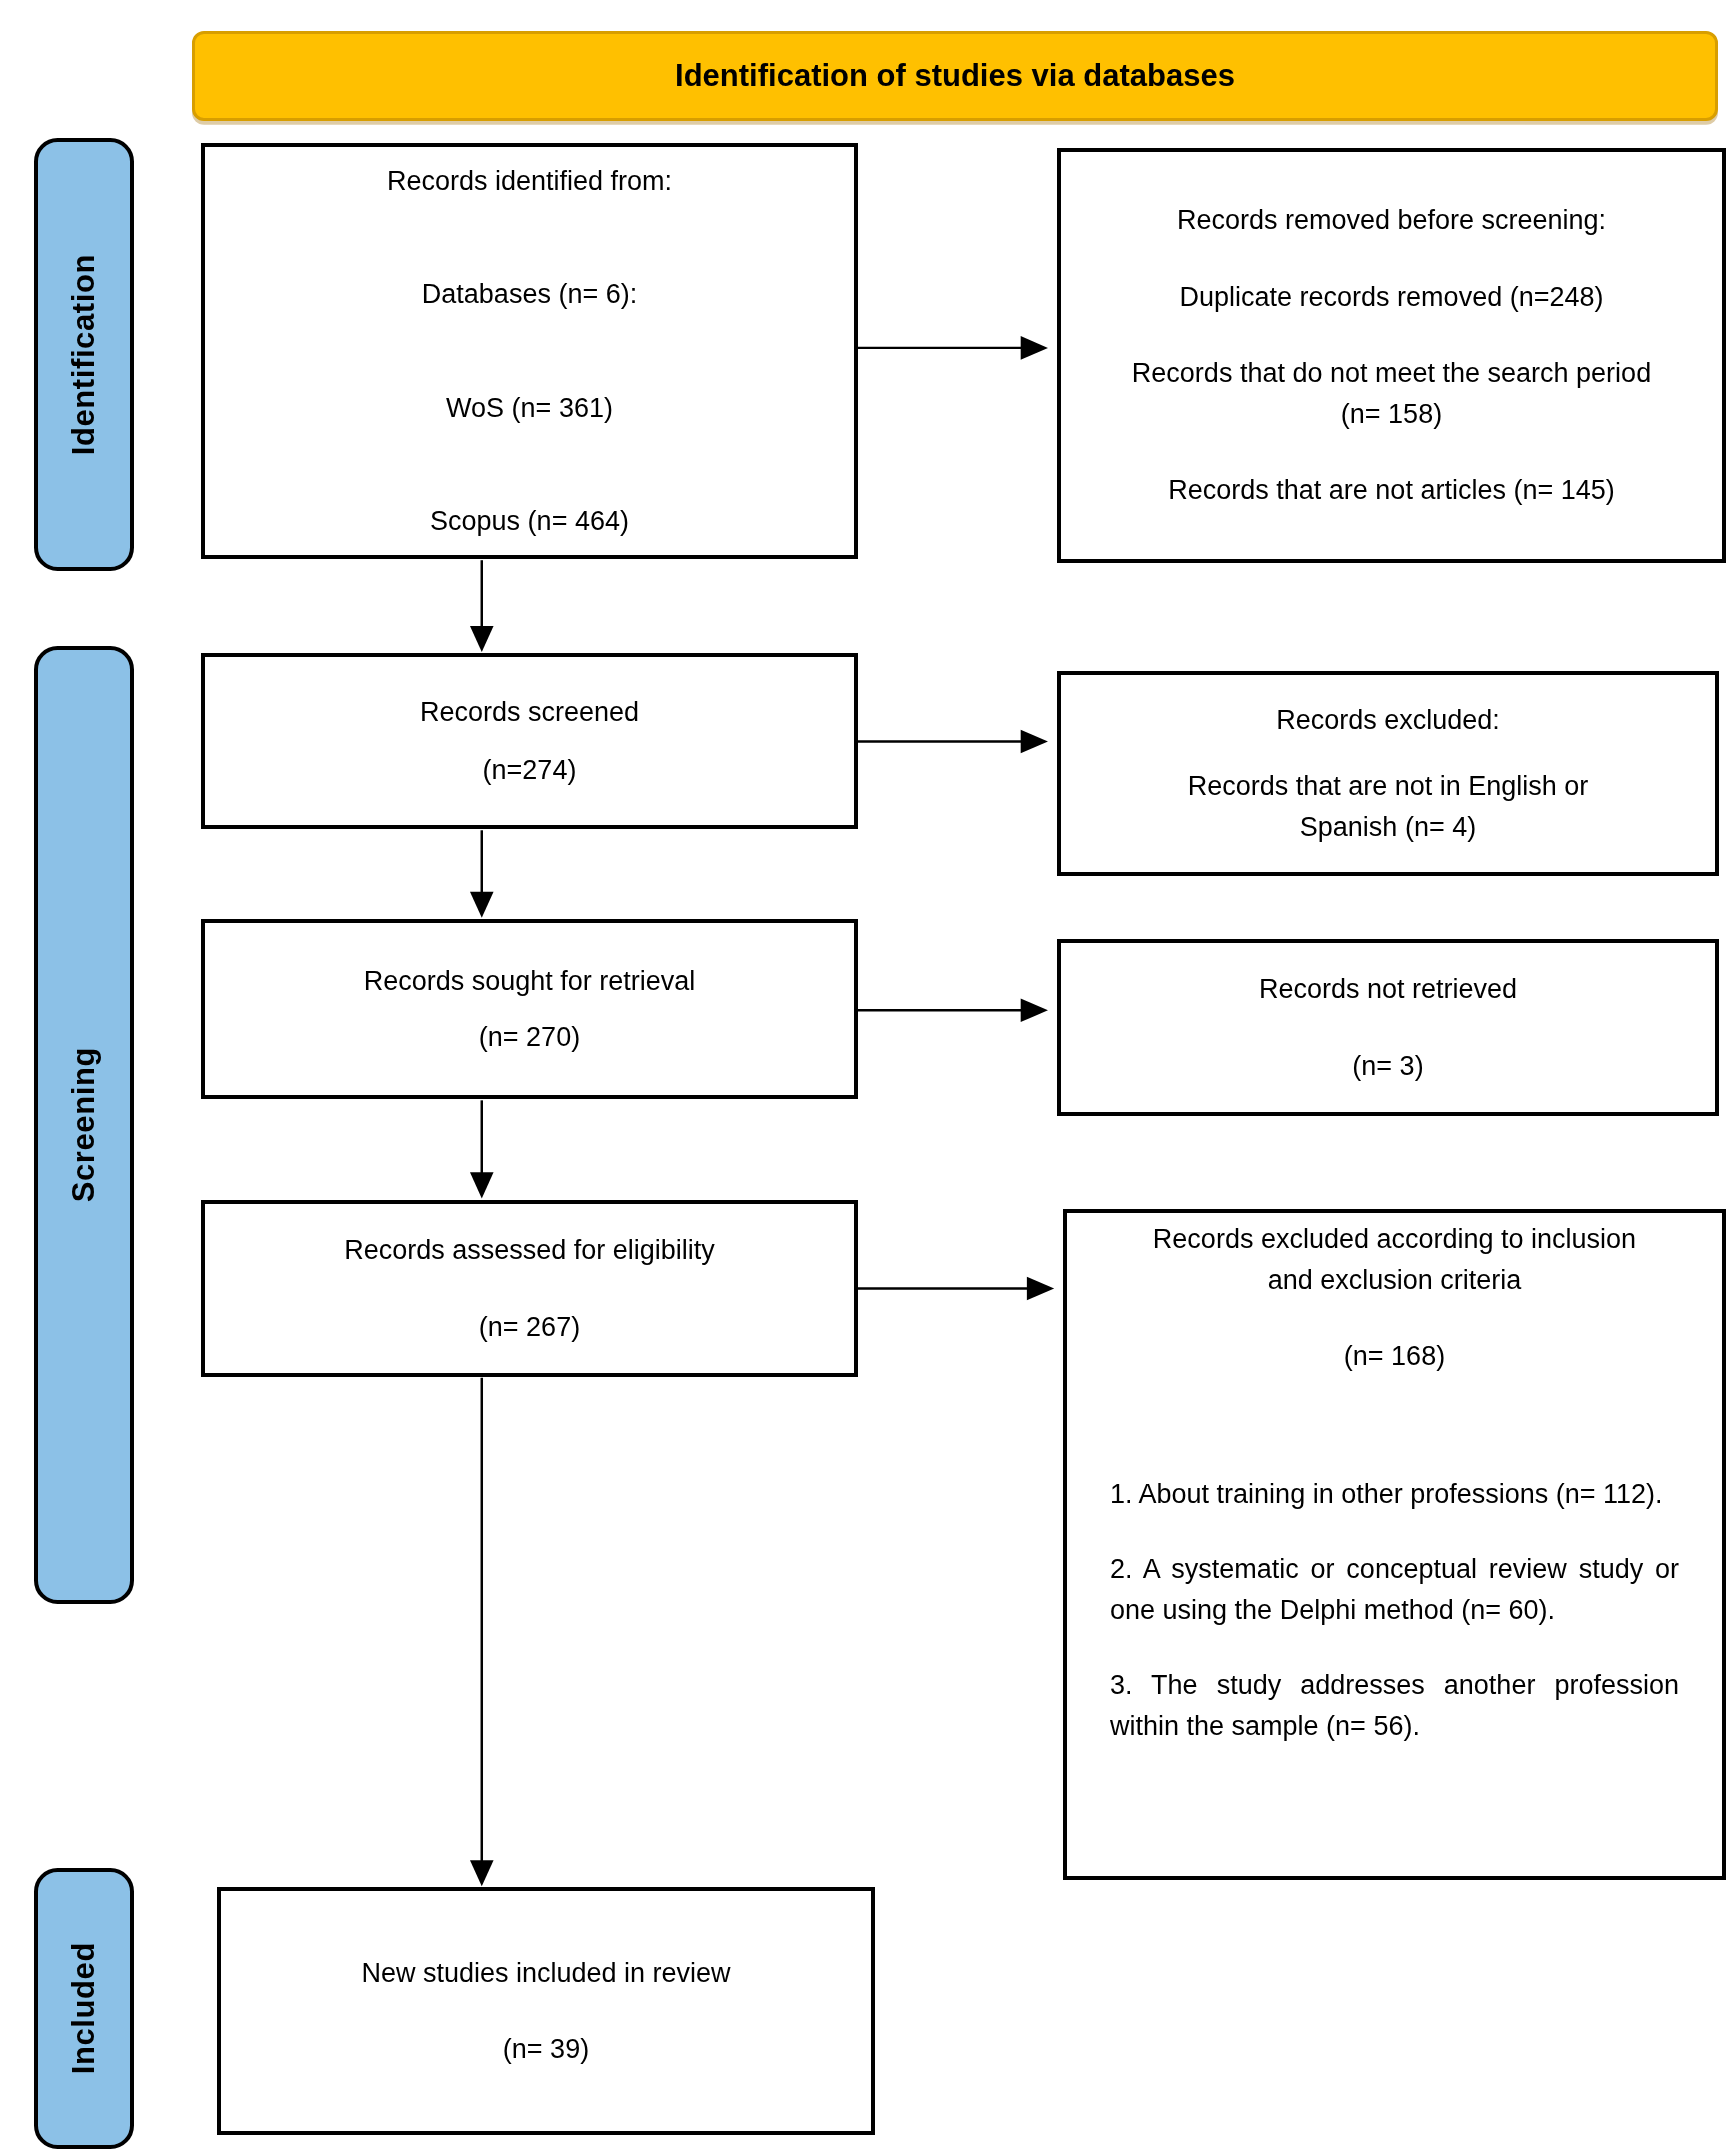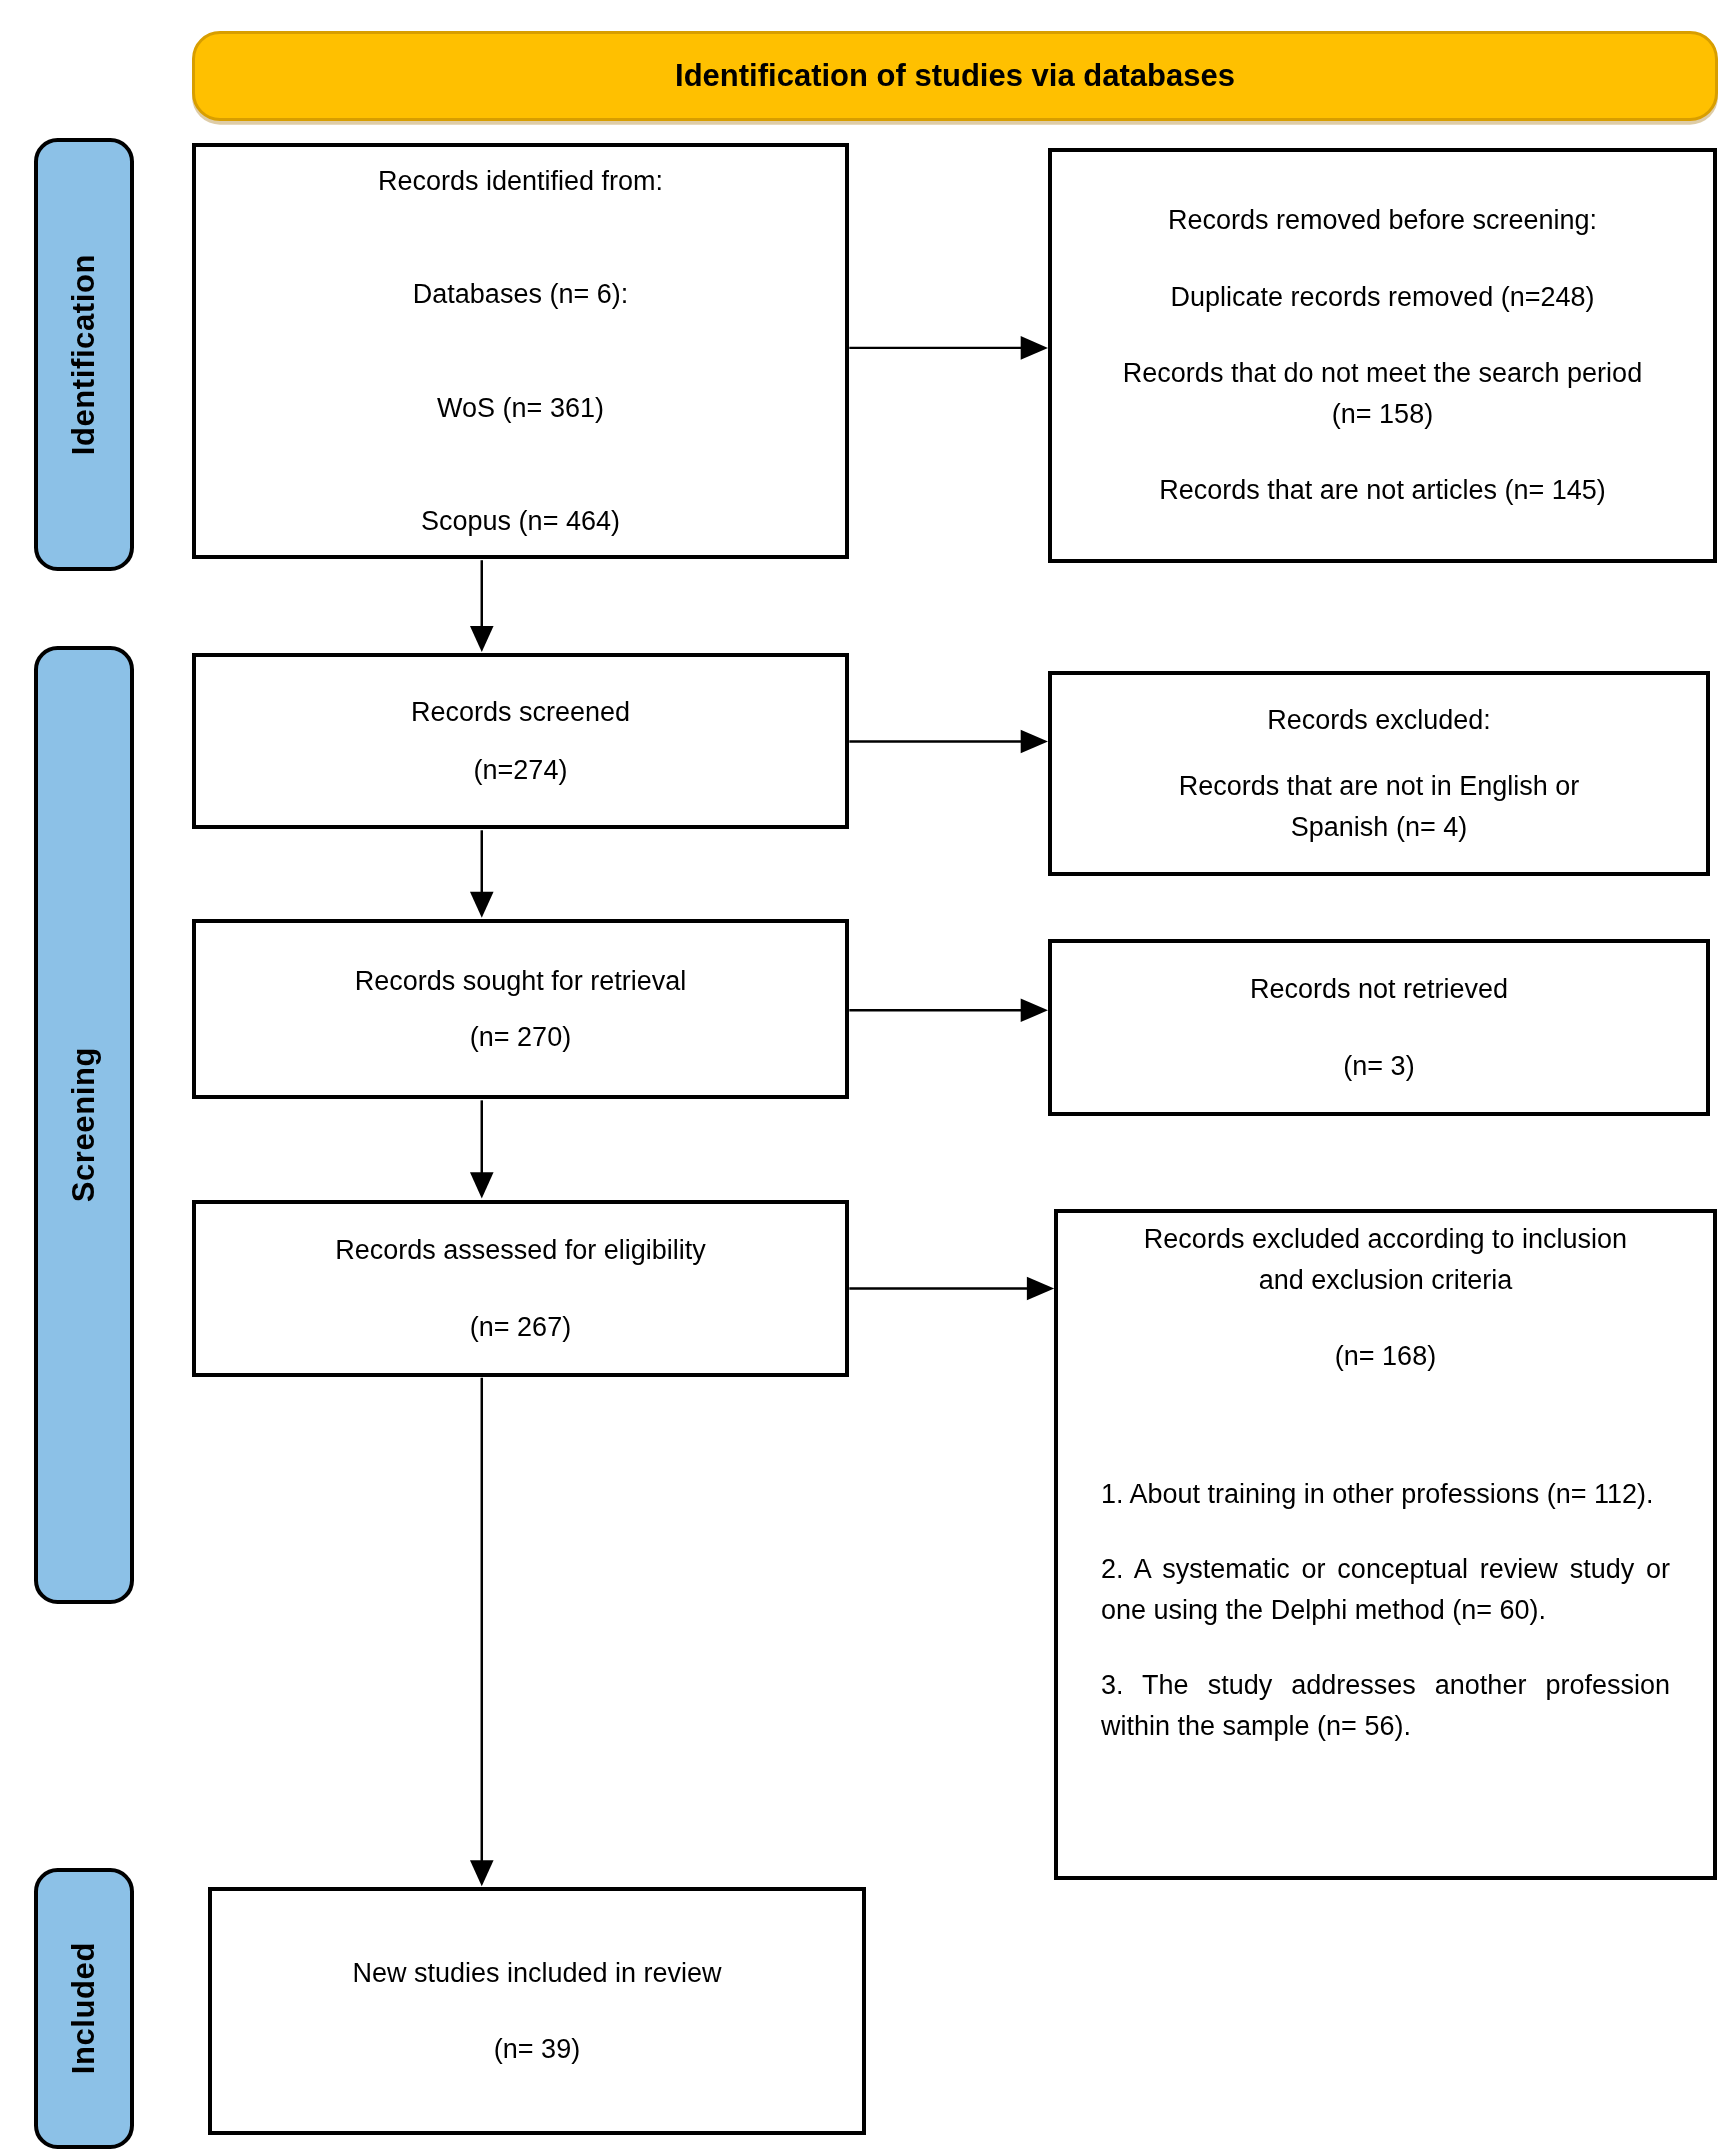--- a/index.html
+++ b/index.html
@@ -4,21 +4,21 @@
 <style>
   html,body{margin:0;padding:0;background:#ffffff;}
   body{font-family:"Liberation Sans","DejaVu Sans",sans-serif;color:#000;}
   .canvas{position:relative;width:1734px;height:2151px;background:#fff;overflow:hidden;}
 
   
   .banner{
     position:absolute;left:192px;top:31px;width:1520px;height:84px;
     background:var(--banner-bg,#FFC000);
     border:3.1px solid var(--banner-border,#D89E00);
-    border-radius:28px;
+    border-radius:12px;
     box-shadow:0 3.7px 0 rgba(160,110,0,.35);
     display:flex;align-items:center;justify-content:center;
     font-size:31px;font-weight:700;text-align:center;
   }
 
   
   .stage{
     position:absolute;left:34px;width:92px;
     background:var(--stage-bg,#8CC1E7);
     border:4.3px solid #000;border-radius:23.6px;
@@ -31,21 +31,21 @@
   }
   #stage-identification{top:138px;height:425px;}
   #stage-screening{top:646px;height:950px;}
   #stage-included{top:1868px;height:273px;}
 
   
   .fbox{
     position:absolute;background:#fff;border:4.3px solid #000;
     box-sizing:border-box;
     display:flex;flex-direction:column;align-items:center;justify-content:center;
-    text-align:center;font-size:27px;
+    text-align:center;font-size:27px;margin-left:9px;
   }
   .fbox p{margin:0;line-height:1.5;}
   #box-identified{left:192px;top:143px;width:657px;height:416px;gap:73px;}
   #rbox-removed{left:1048px;top:148px;width:669px;height:415px;gap:36px;padding:0 25px;}
   #rbox-removed p.narrow{max-width:522px;}
   #box-screened{left:192px;top:653px;width:657px;height:176px;gap:18px;}
   #rbox-excluded-language{left:1048px;top:671px;width:662px;height:205px;gap:26px;padding:0 25px;}
   #rbox-excluded-language p.narrow{max-width:503px;}
   #box-sought{left:192px;top:919px;width:657px;height:180px;gap:16px;}
   #rbox-not-retrieved{left:1048px;top:939px;width:662px;height:177px;gap:36px;}

